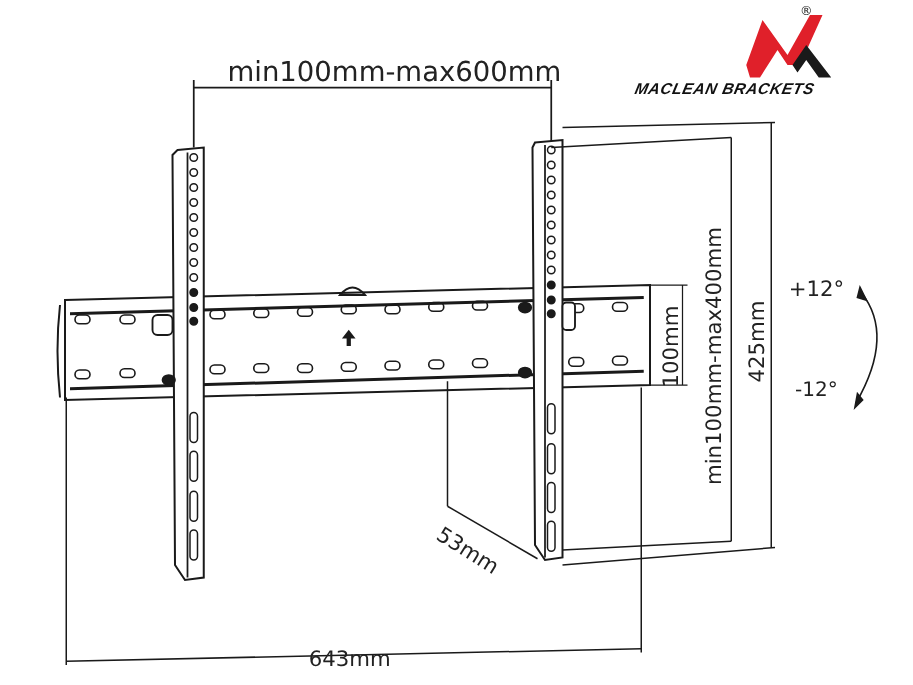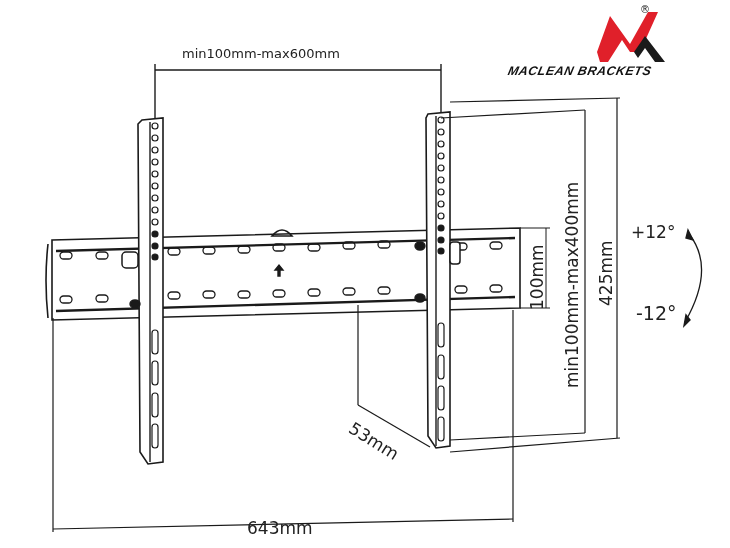--- a/index.html
+++ b/index.html
@@ -127,27 +127,27 @@
 
       <line x1="53" y1="318" x2="53" y2="532" stroke-width="1.2"></line>
       <line x1="513" y1="310" x2="513" y2="522" stroke-width="1.2"></line>
       <line x1="53" y1="529" x2="513" y2="519" stroke-width="1.2"></line>
     </g>
   </svg>
 
   <span class="lbl" style="left:640px;top:4px;font-size:10px;">®</span>
   <span class="logo-text">MACLEAN BRACKETS</span>
 
-  <span class="lbl" style="left:182px;top:46px;font-size:13px;">min100mm-max600mm</span>
+  <span class="lbl" style="left:182px;top:46px;font-size:22px;">min100mm-max600mm</span>
 
   <span class="lbl" style="left:527px;top:256px;font-size:17px;transform:rotate(-90deg);transform-origin:left top;top:310px;">100mm</span>
 
   <span class="lbl" style="left:562px;top:388px;font-size:17px;transform:rotate(-90deg);transform-origin:left top;">min100mm-max400mm</span>
 
   <span class="lbl" style="left:596px;top:306px;font-size:17px;transform:rotate(-90deg);transform-origin:left top;">425mm</span>
 
   <span class="lbl" style="left:631px;top:222px;font-size:17px;">+12°</span>
-  <span class="lbl" style="left:636px;top:302px;font-size:19px;">-12°</span>
+  <span class="lbl" style="left:636px;top:302px;font-size:16px;">-12°</span>
 
   <span class="lbl" style="left:356px;top:418px;font-size:17px;transform:rotate(32deg);transform-origin:left top;">53mm</span>
 
   <span class="lbl" style="left:247px;top:502px;font-size:17px;margin-top:16px;">643mm</span>
 </div>
 
 </body></html>

